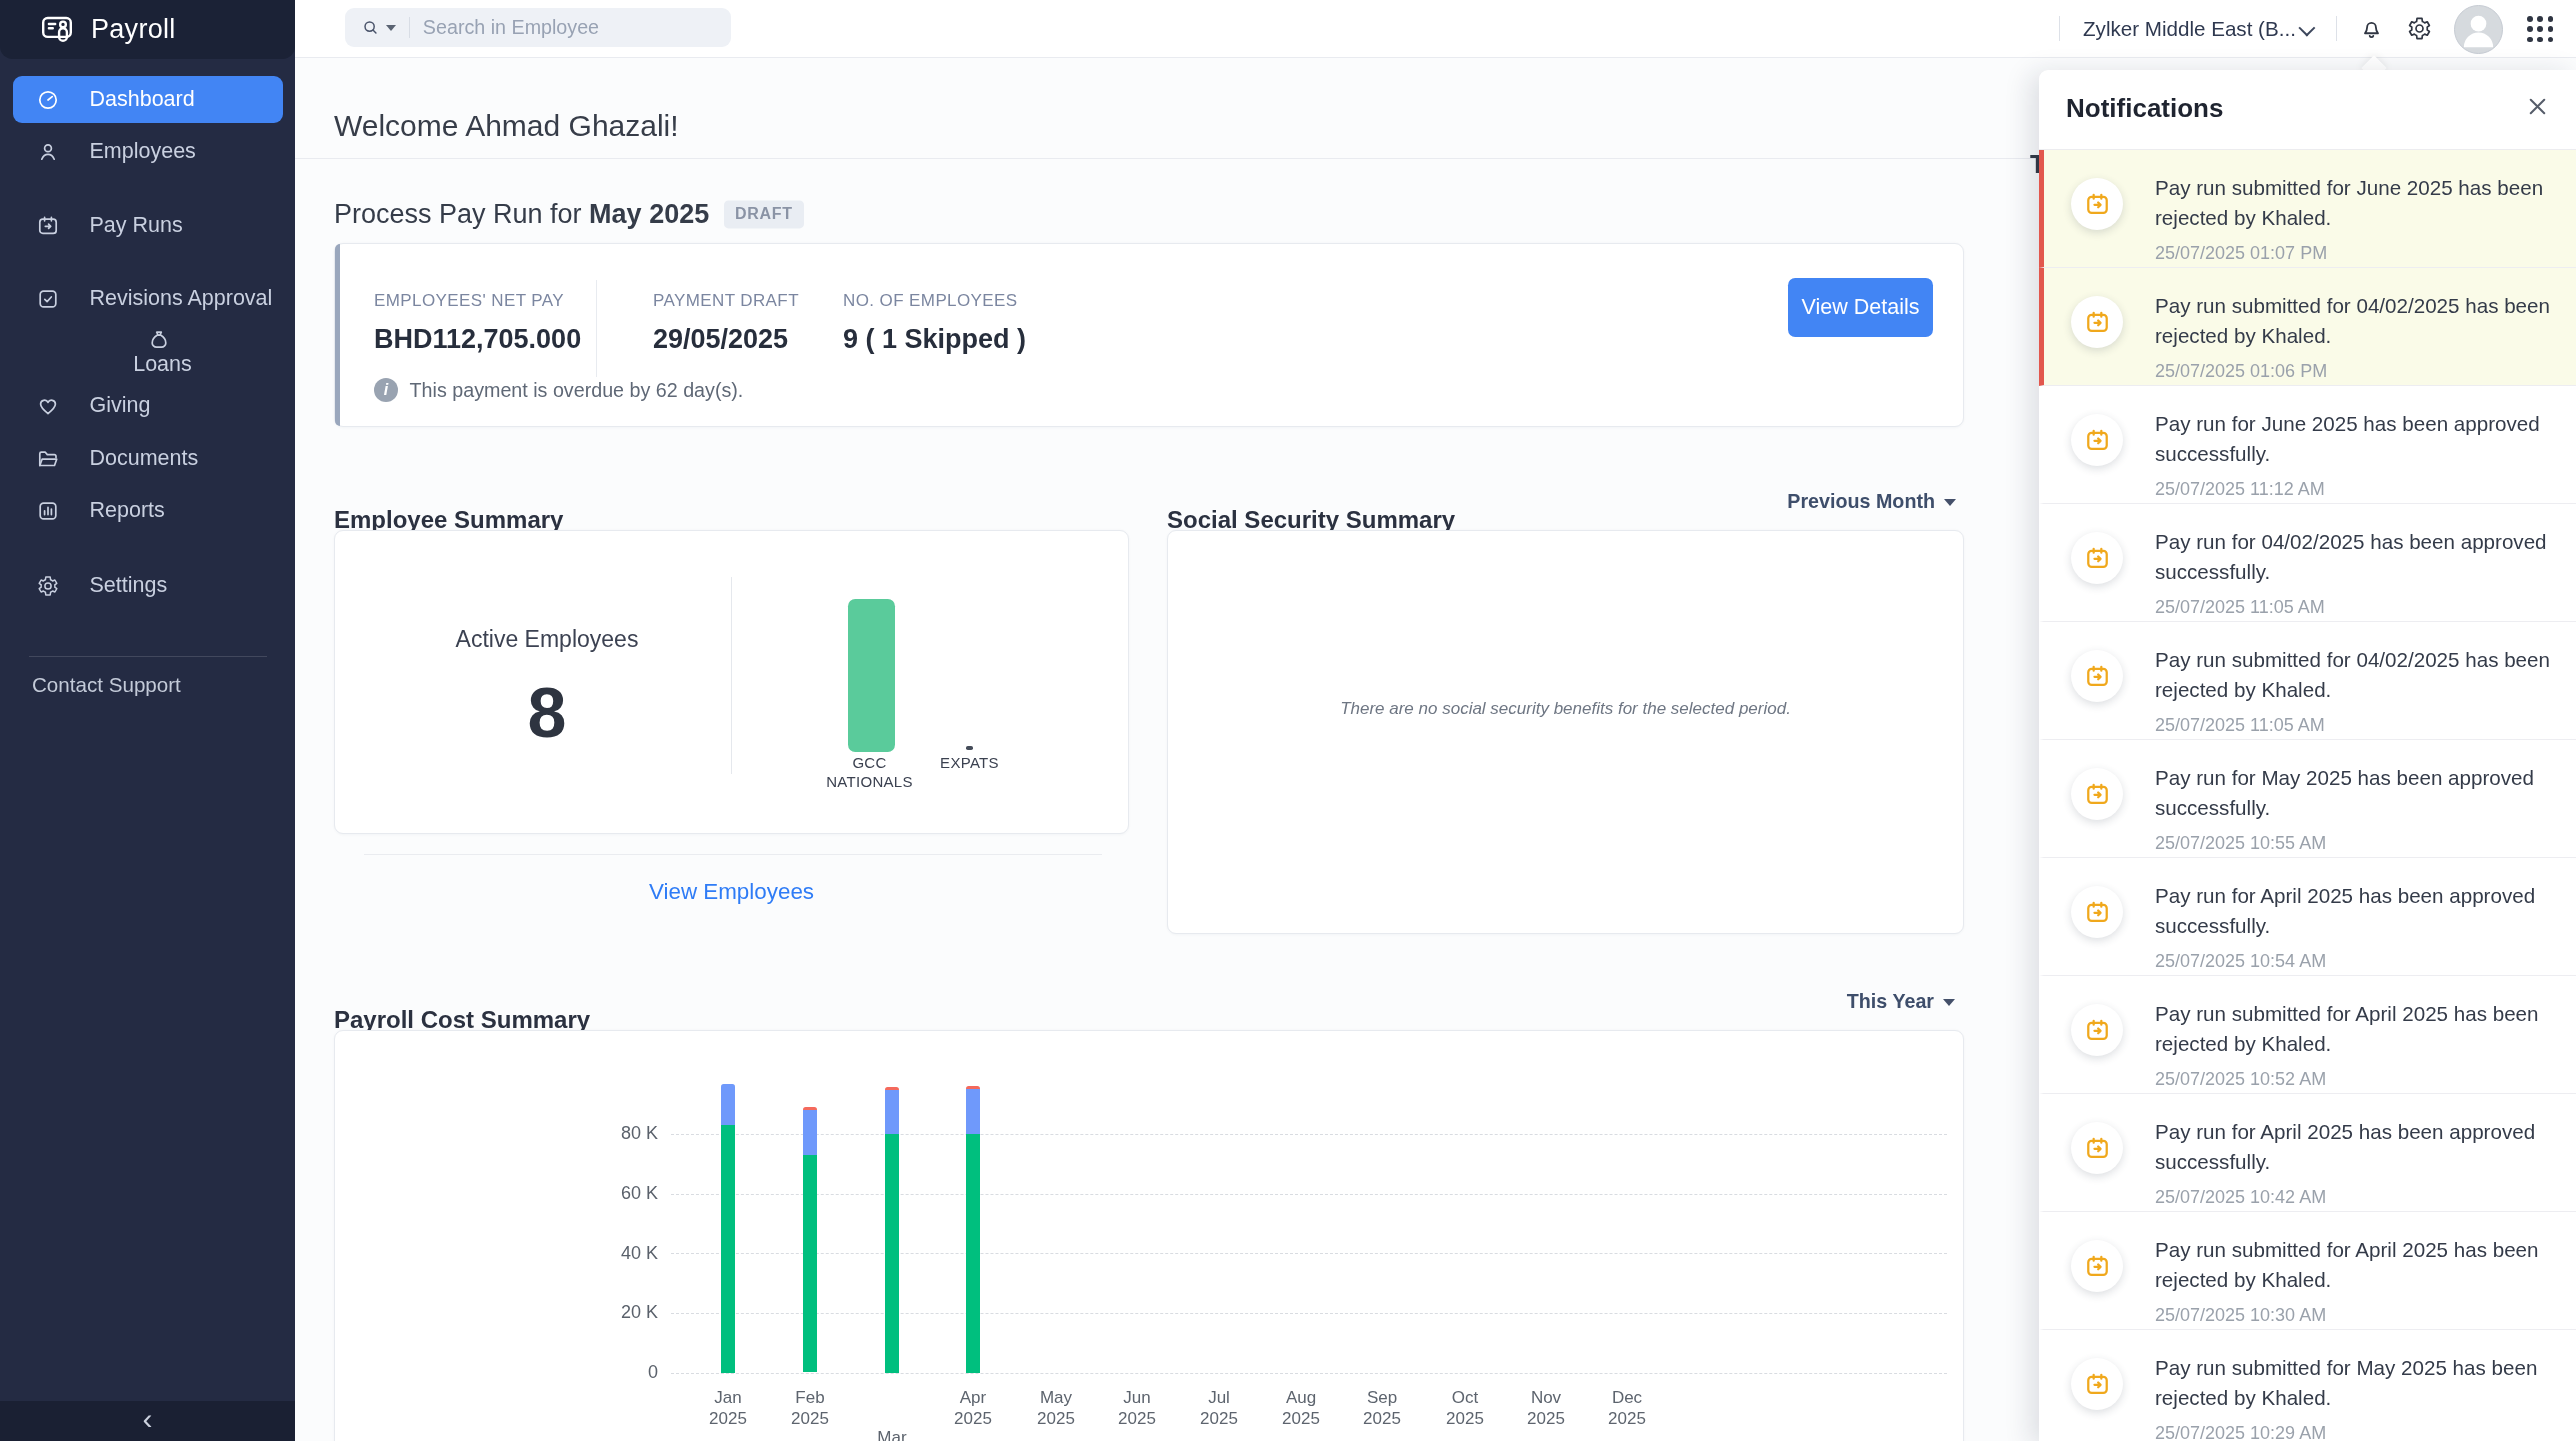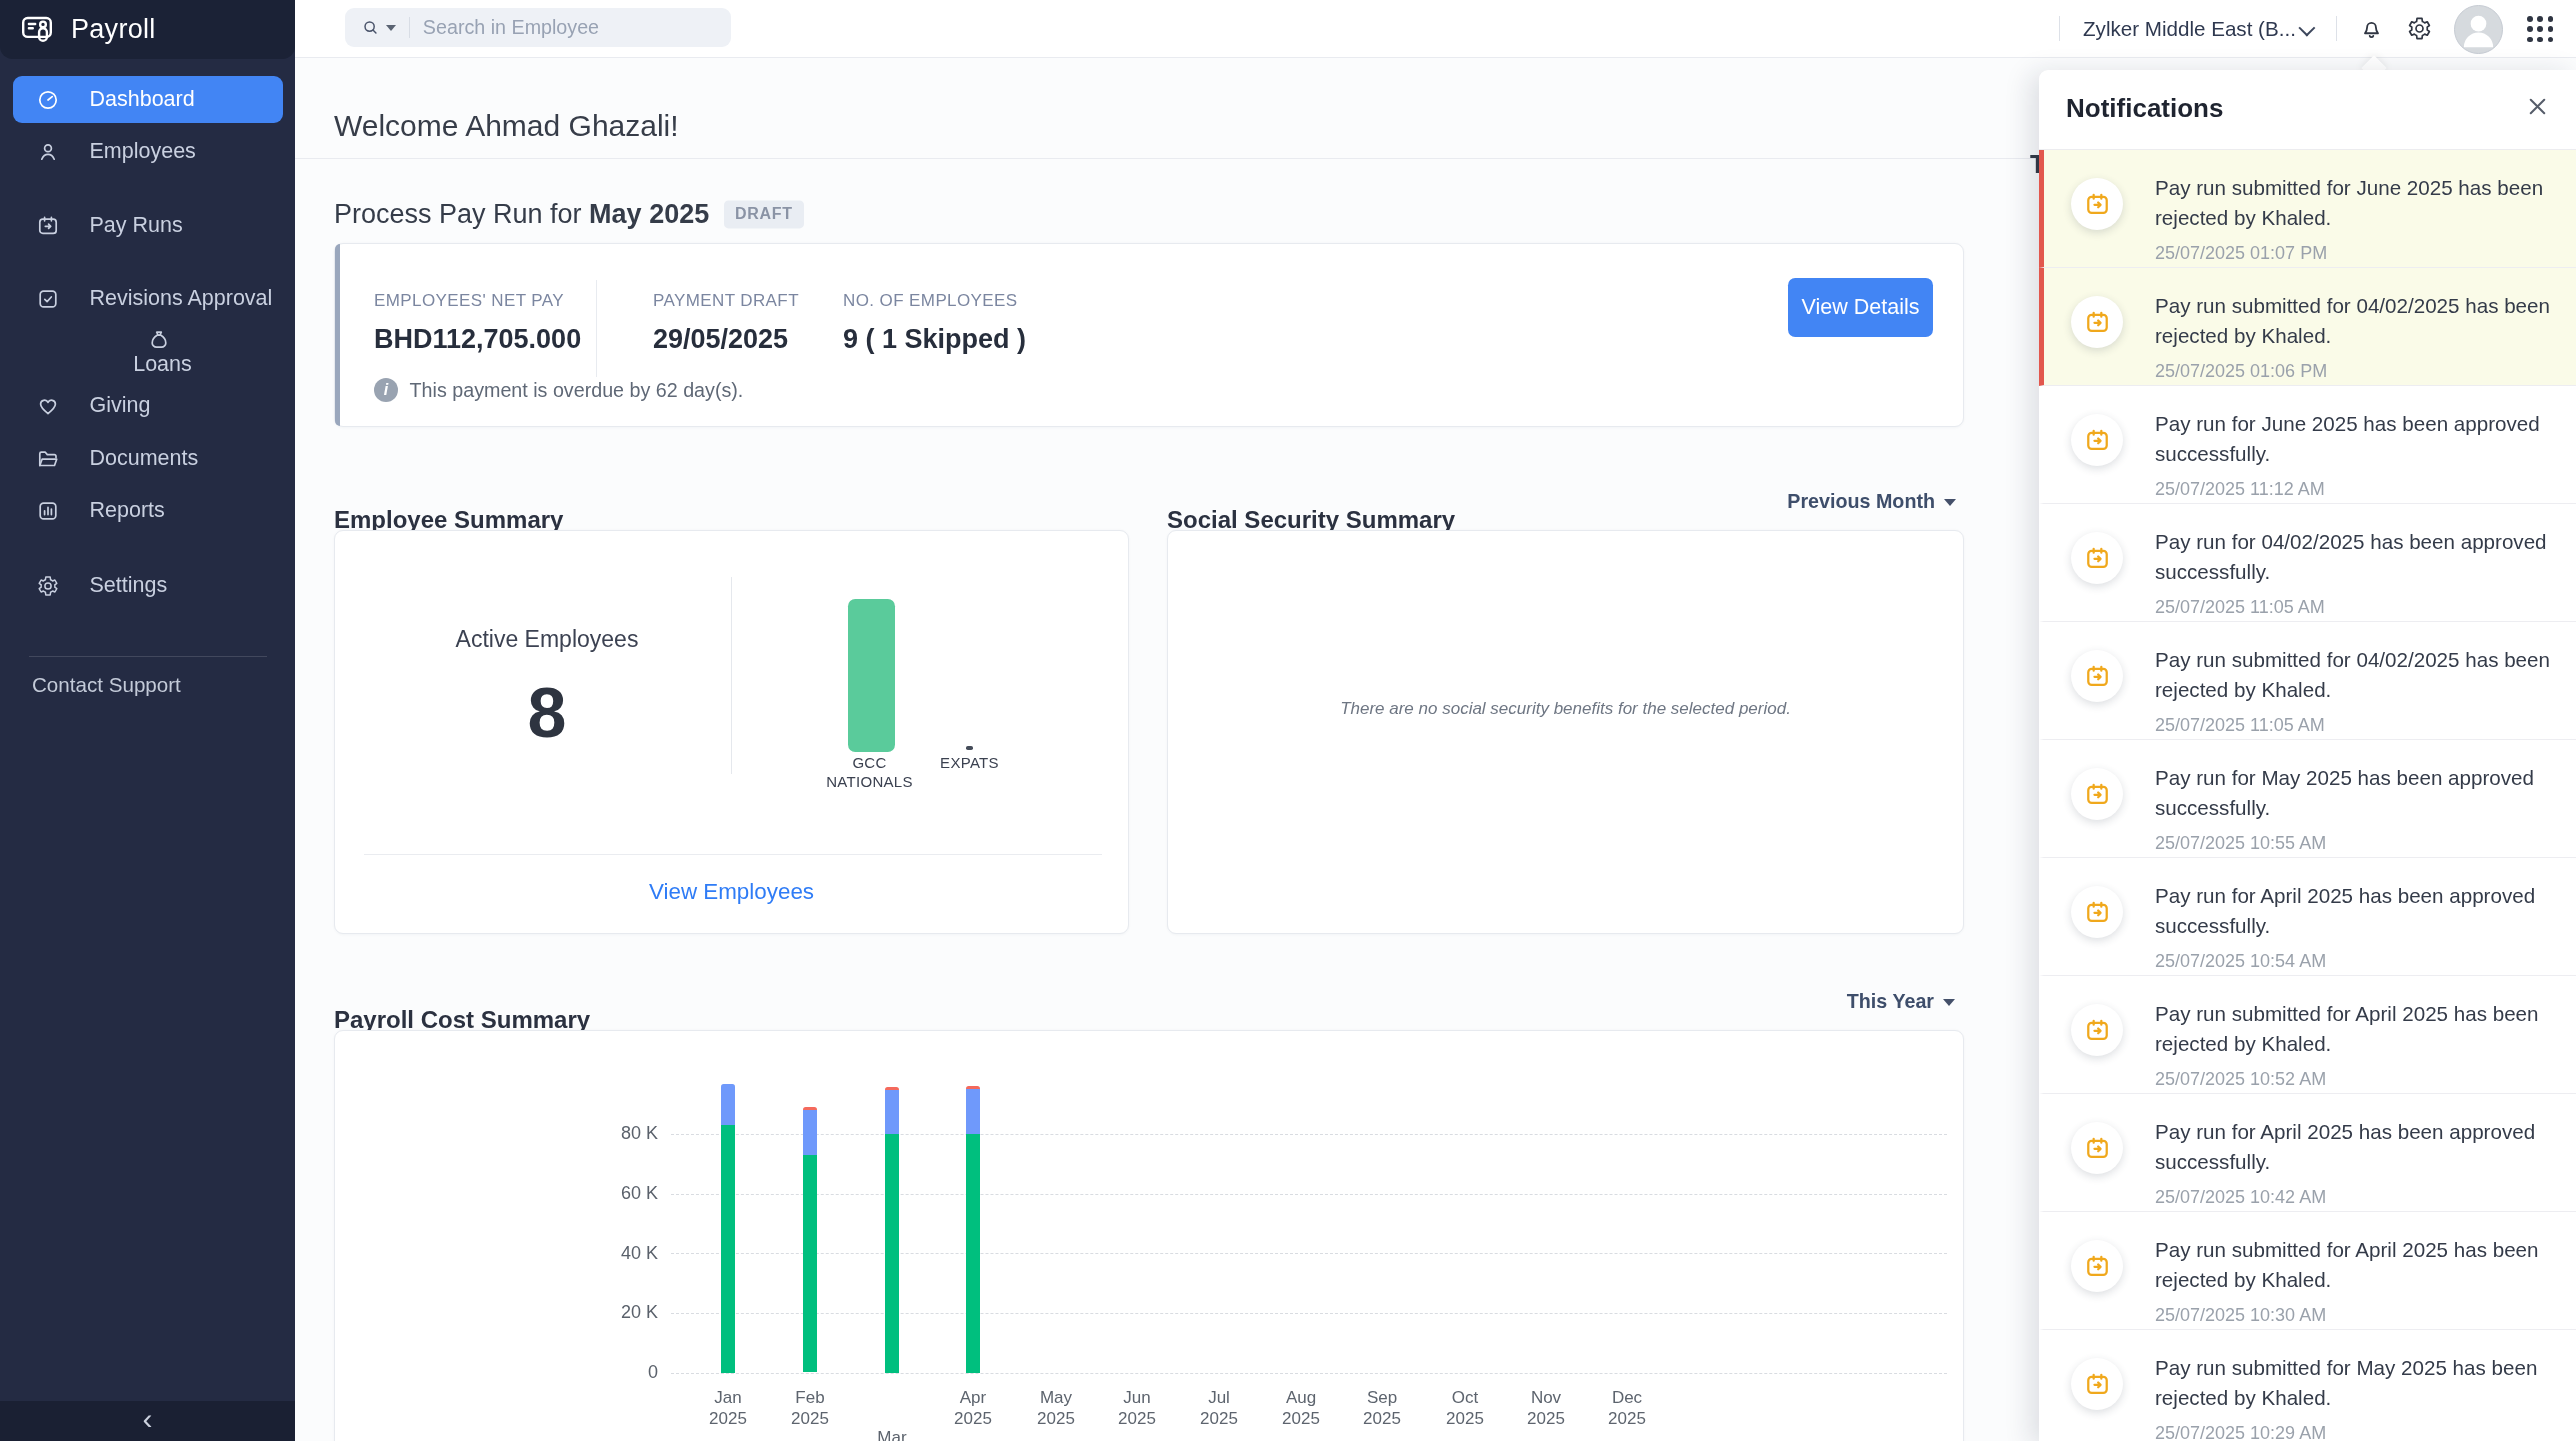--- a/index.html
+++ b/index.html
@@ -4,21 +4,21 @@
 <style>
   html,body{margin:0;padding:0;background:#e8e9ec;}
   #page{position:relative;width:2576px;height:1442px;overflow:hidden;background:#fbfcfd;
         font-family:"Liberation Sans","DejaVu Sans",sans-serif;-webkit-font-smoothing:antialiased;}
   .abs{position:absolute;}
   svg{display:block;}
 
   
   #sidebar{position:absolute;left:0;top:0;width:295px;height:1442px;background:#242b43;z-index:60;}
   #logo-row{position:absolute;left:0;top:0;width:295px;height:59px;background:#1b2236;
-            border-radius:0 0 12.5px 12.5px;display:flex;align-items:center;padding-left:19px;box-sizing:border-box;}
+            border-radius:0 0 12.5px 12.5px;display:flex;align-items:center;padding-left:39px;box-sizing:border-box;}
   #logo-row svg{width:36px;height:36px;color:#fff;}
   #logo-label{color:#fff;font-size:27px;font-weight:500;margin-left:16px;letter-spacing:0.3px;}
   .nav-item{position:absolute;left:12.5px;width:270px;height:47px;border-radius:9px;display:flex;
             align-items:center;color:#c9d0e0;font-size:21.5px;cursor:pointer;}
   .nav-item svg{margin-left:23px;width:24px;height:24px;flex:none;}
   .nav-item .lbl{margin-left:30px;white-space:nowrap;}
   .nav-item.active{background:#4285f4;color:#fff;font-weight:500;}
   #support-divider{position:absolute;left:29px;top:656px;width:238px;height:0.9px;background:rgba(255,255,255,.14);}
   #contact-support{position:absolute;left:32px;top:673px;color:#c3cad8;font-size:20.6px;cursor:pointer;}
   #collapse-bar{position:absolute;left:0;top:1401px;width:295px;height:41px;background:#1a2033;
@@ -70,21 +70,21 @@
              font-weight:700;display:flex;align-items:center;justify-content:center;font-style:italic;}
   #overdue-text{margin-left:11.6px;font-size:19.7px;color:#5f6876;}
   #view-details{position:absolute;left:1453px;top:34px;width:145px;height:59px;background:#4285f4;
                 border:none;border-radius:7.2px;color:#fff;font-size:21.5px;font-weight:500;cursor:pointer;
                 font-family:inherit;}
   .filter-dd{position:absolute;display:flex;align-items:center;justify-content:flex-end;
              font-size:19.7px;color:#3e4e6b;font-weight:600;cursor:pointer;}
   .filter-dd .caret{width:0;height:0;border-left:6.3px solid transparent;border-right:6.3px solid transparent;
                     border-top:7.2px solid #44506a;margin-left:9px;margin-top:2.7px;}
 
-  #emp-card{left:334px;top:530px;width:795px;height:404px;}
+  #emp-card{left:334px;top:530px;width:795px;height:304px;}
   #active-block{position:absolute;left:78px;top:95px;width:268px;text-align:center;}
   #active-label{font-size:23px;color:#3c4252;}
   #active-count{font-size:70px;font-weight:600;color:#2e3440;margin-top:19.7px;}
   #emp-vdiv{position:absolute;left:396px;top:46px;width:0.9px;height:197px;background:#e5e8ed;}
   #emp-bar{position:absolute;left:513px;top:68px;width:47px;height:153px;background:#5acb9b;border-radius:7.2px;}
   .emp-cat{position:absolute;top:222px;width:125px;text-align:center;font-size:15px;line-height:19px;
            color:#3b4150;letter-spacing:0.3px;}
   #emp-zero-dot{position:absolute;left:631px;top:215px;width:7.2px;height:3.6px;background:#454c59;border-radius:1.8px;}
   #emp-hdiv{position:absolute;left:29px;top:323px;width:738px;height:0.9px;background:#eaecf0;}
   #view-employees{position:absolute;left:0;top:348px;width:100%;text-align:center;font-size:22.4px;

